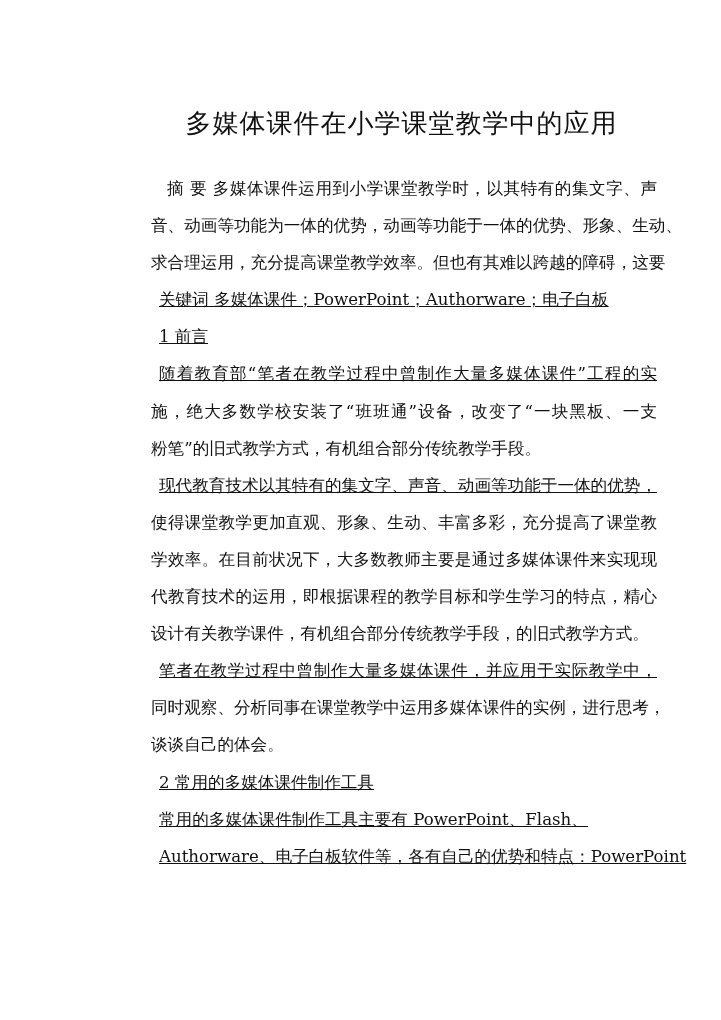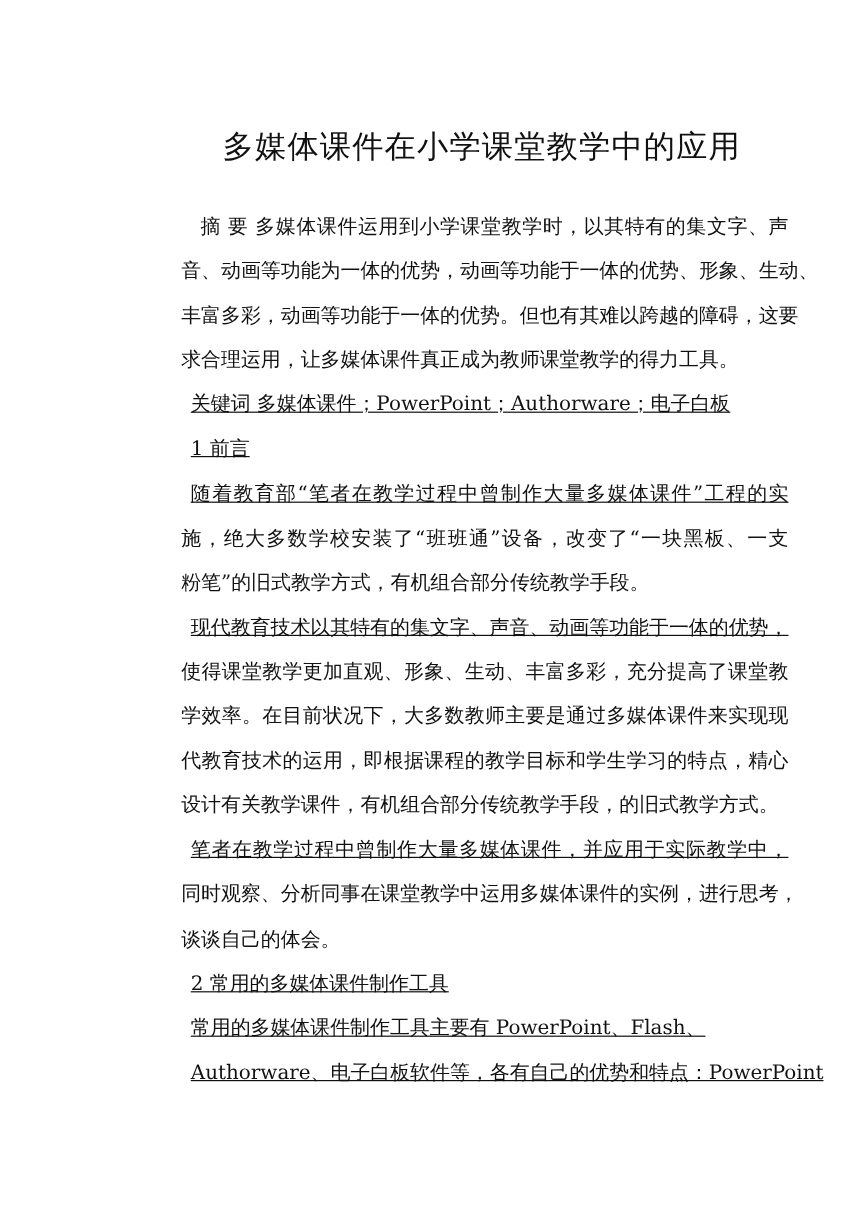--- a/index.html
+++ b/index.html
@@ -57,22 +57,21 @@
 </style>
 </head>
 <body>
 
 <div class="page">
   <h1 class="title">多媒体课件在小学课堂教学中的应用</h1>
 
   <div class="body-text" id="body-text">
     <span class="line justify indent2">摘  要  多媒体课件运用到小学课堂教学时，以其特有的集文字、声</span>
     <span class="line justify">音、动画等功能为一体的优势，动画等功能于一体的优势、形象、生动、</span>
-    <span class="line justify">丰富多彩，动画等功能于一体的优势。但也有其难以跨越的障碍，这要</span>
-    <span class="line">求合理运用，让多媒体课件真正成为教师课堂教学的得力工具。</span>
+    <span class="line justify">求合理运用，充分提高课堂教学效率。但也有其难以跨越的障碍，这要</span>
     <span class="line indent1">关键词 多媒体课件；PowerPoint；Authorware；电子白板</span>
     <span class="line indent1">1 前言</span>
     <span class="line justify indent1">随着教育部“笔者在教学过程中曾制作大量多媒体课件”工程的实</span>
     <span class="line justify">施，绝大多数学校安装了“班班通”设备，改变了“一块黑板、一支</span>
     <span class="line">粉笔”的旧式教学方式，有机组合部分传统教学手段。</span>
     <span class="line justify indent1">现代教育技术以其特有的集文字、声音、动画等功能于一体的优势，</span>
     <span class="line justify">使得课堂教学更加直观、形象、生动、丰富多彩，充分提高了课堂教</span>
     <span class="line justify">学效率。在目前状况下，大多数教师主要是通过多媒体课件来实现现</span>
     <span class="line justify">代教育技术的运用，即根据课程的教学目标和学生学习的特点，精心</span>
     <span class="line">设计有关教学课件，有机组合部分传统教学手段，的旧式教学方式。</span>

